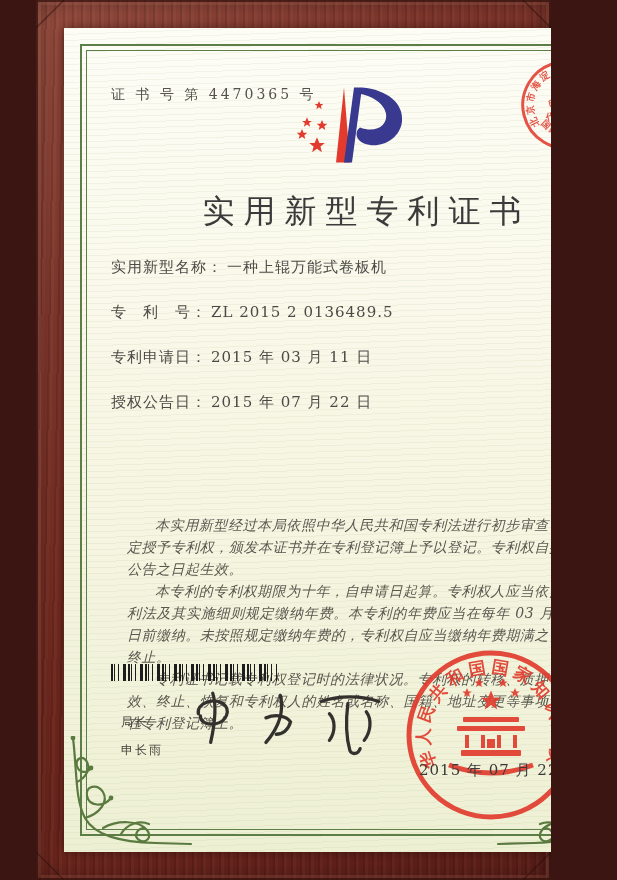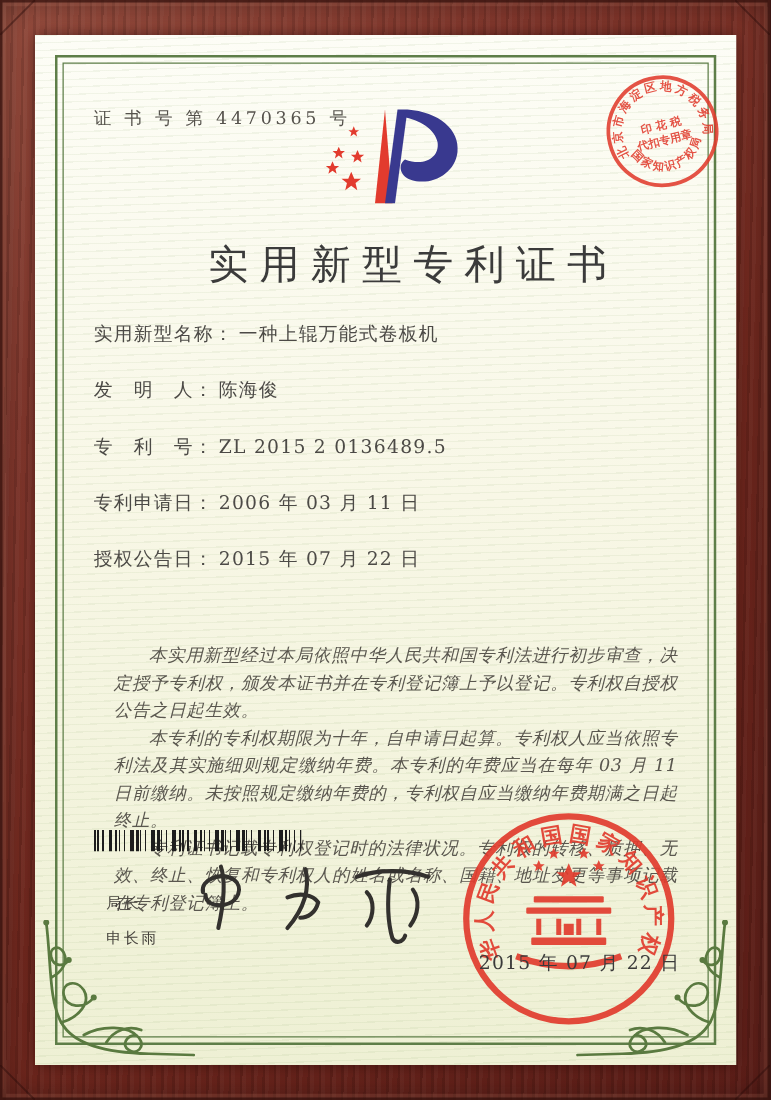--- a/index.html
+++ b/index.html
@@ -1,19 +1,19 @@
 <!DOCTYPE html>
 <html><head>
 <meta charset="utf-8">
 <style>
   * { margin:0; padding:0; box-sizing:border-box; }
   html,body { width:617px; height:880px; }
   body { font-family:"DejaVu Serif", serif; background:#3a1512; }
 
-  .stage { position:relative; width:616px; height:880px; overflow:hidden; }
+  .stage { position:relative; width:515px; height:880px; overflow:hidden;margin-left:36px; }
 
   
   .frame {
     position:absolute; inset:0;
     background:
       repeating-linear-gradient(91deg, rgba(0,0,0,.10) 0 2px, rgba(255,255,255,.03) 2px 5px, transparent 5px 9px),
       linear-gradient(140deg, #9a4f40 0%, #85392e 25%, #73291f 55%, #5f1f19 100%);
     box-shadow:
       inset 0 0 0 2px rgba(45,10,8,.65),
       inset 0 0 0 5px rgba(200,130,105,.18),
@@ -166,27 +166,24 @@
       <text x="50" y="61" font-size="9.5" fill="#e13c2e" text-anchor="middle" font-weight="bold" font-family="DejaVu Serif, serif">代扣专用章</text>
     </svg>
 
     <div class="title">实用新型专利证书</div>
 
     <div class="fields">
       <div class="field-row">
         <span>实用新型名称：</span><span class="val">一种上辊万能式卷板机</span>
       </div>
       <div class="field-row">
-        <span>发　明　人：</span><span class="val">陈海俊</span>
-      </div>
-      <div class="field-row">
         <span>专　利　号：</span><span class="val">ZL 2015 2 0136489.5</span>
       </div>
       <div class="field-row">
-        <span>专利申请日：</span><span class="val">2006 年 03 月 11 日</span>
+        <span>专利申请日：</span><span class="val">2015 年 03 月 11 日</span>
       </div>
       <div class="field-row">
         <span>授权公告日：</span><span class="val">2015 年 07 月 22 日</span>
       </div>
     </div>
 
     <div class="body-text">
       <p>本实用新型经过本局依照中华人民共和国专利法进行初步审查，决定授予专利权，颁发本证书并在专利登记簿上予以登记。专利权自授权公告之日起生效。</p>
       <p>本专利的专利权期限为十年，自申请日起算。专利权人应当依照专利法及其实施细则规定缴纳年费。本专利的年费应当在每年 03 月 11 日前缴纳。未按照规定缴纳年费的，专利权自应当缴纳年费期满之日起终止。</p>
       <p>专利证书记载专利权登记时的法律状况。专利权的转移、质押、无效、终止、恢复和专利权人的姓名或名称、国籍、地址变更等事项记载在专利登记簿上。</p>

